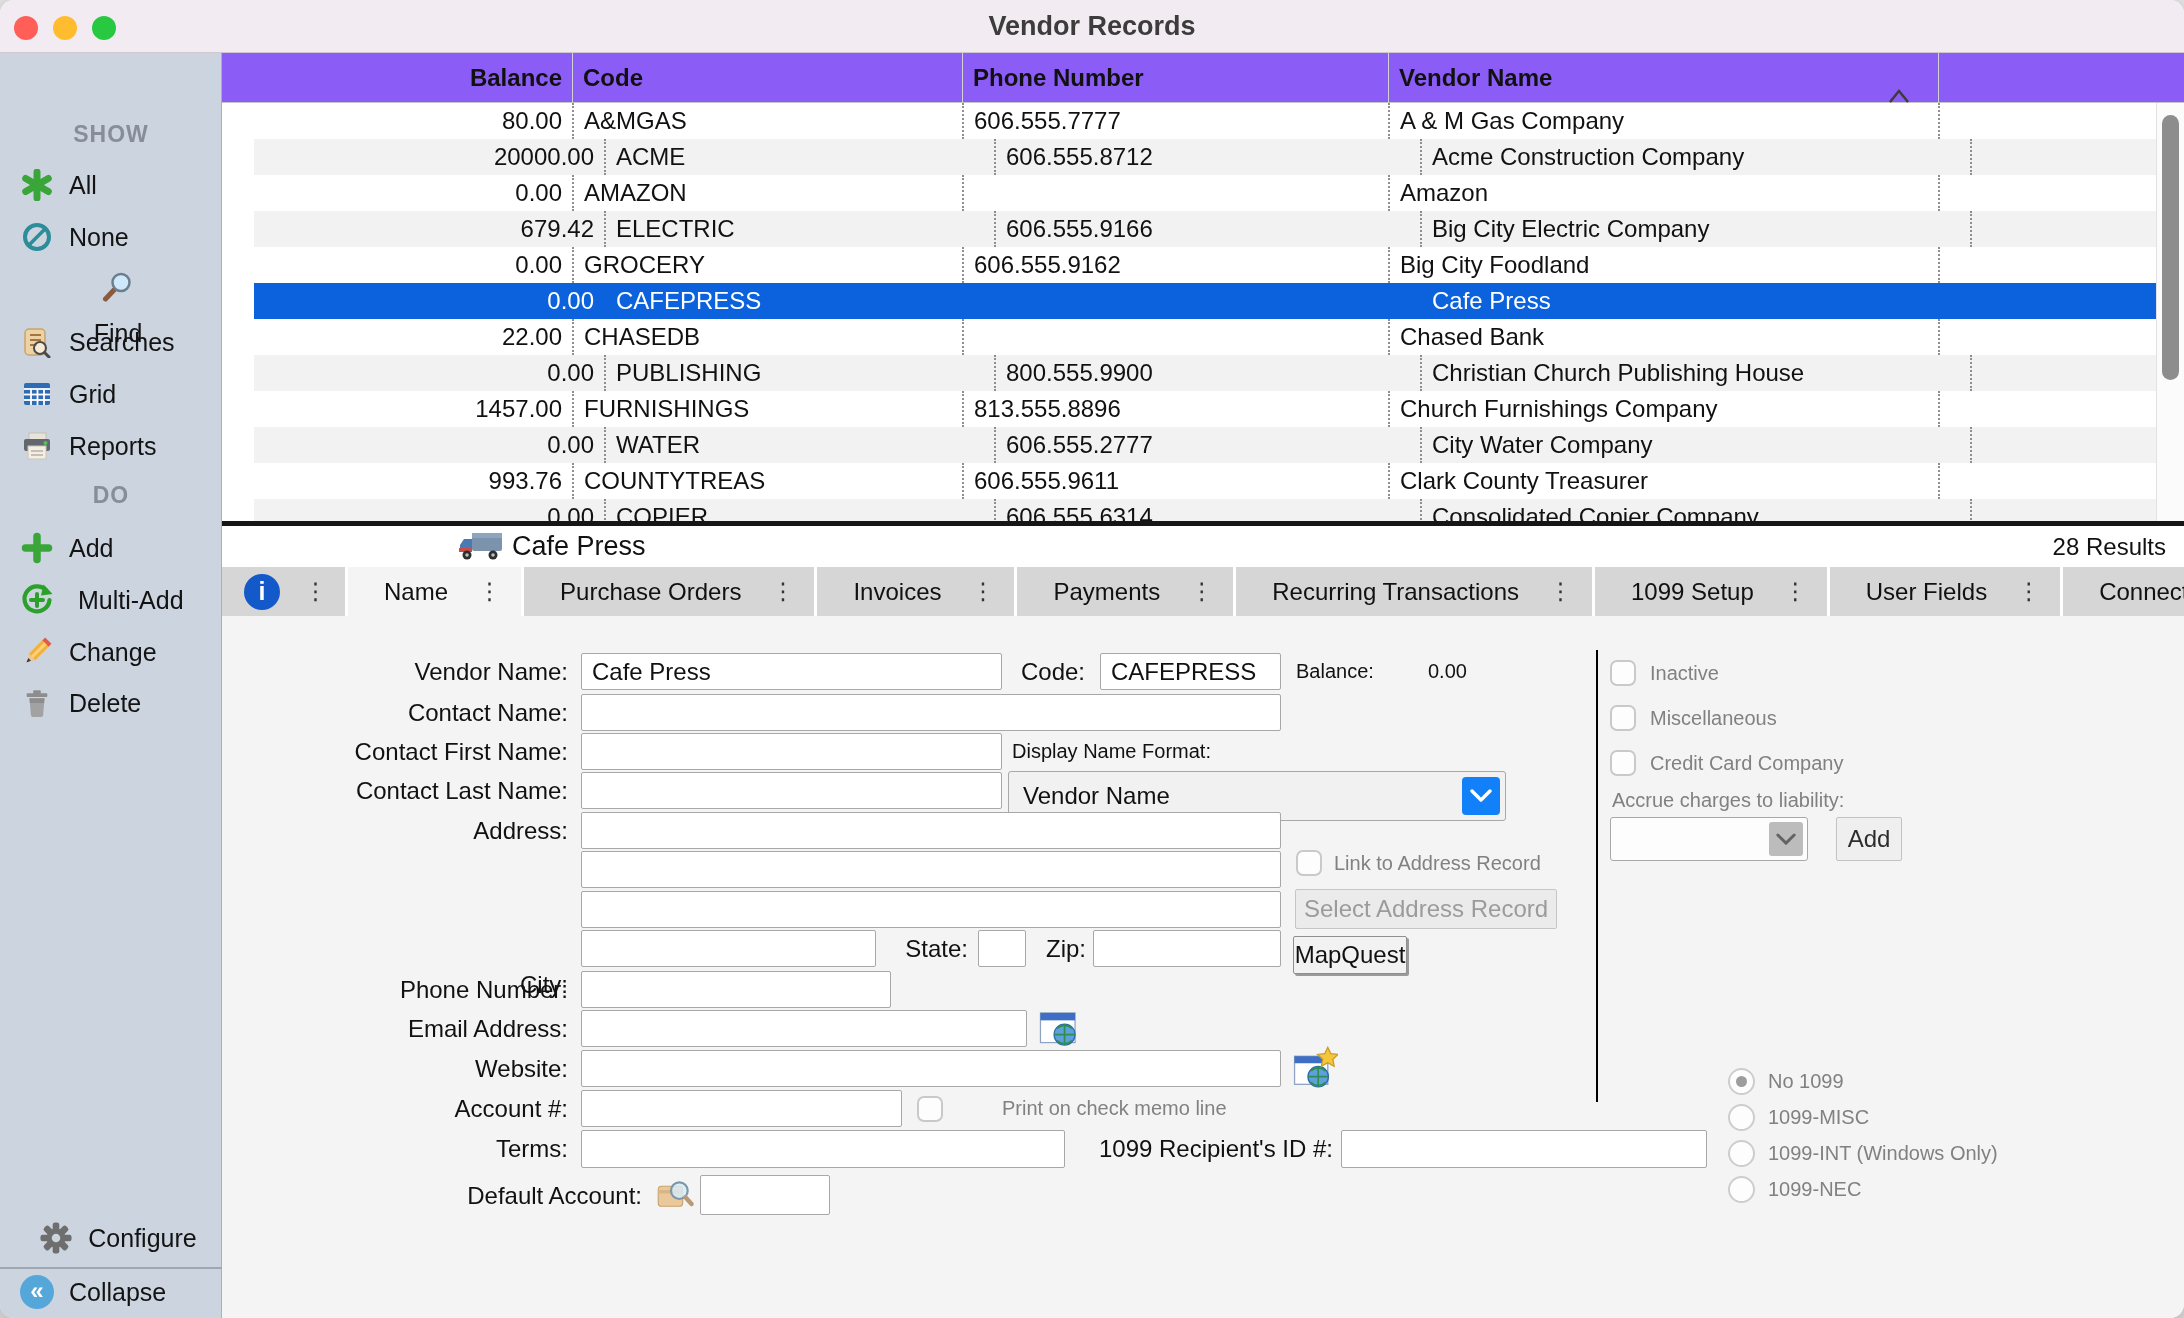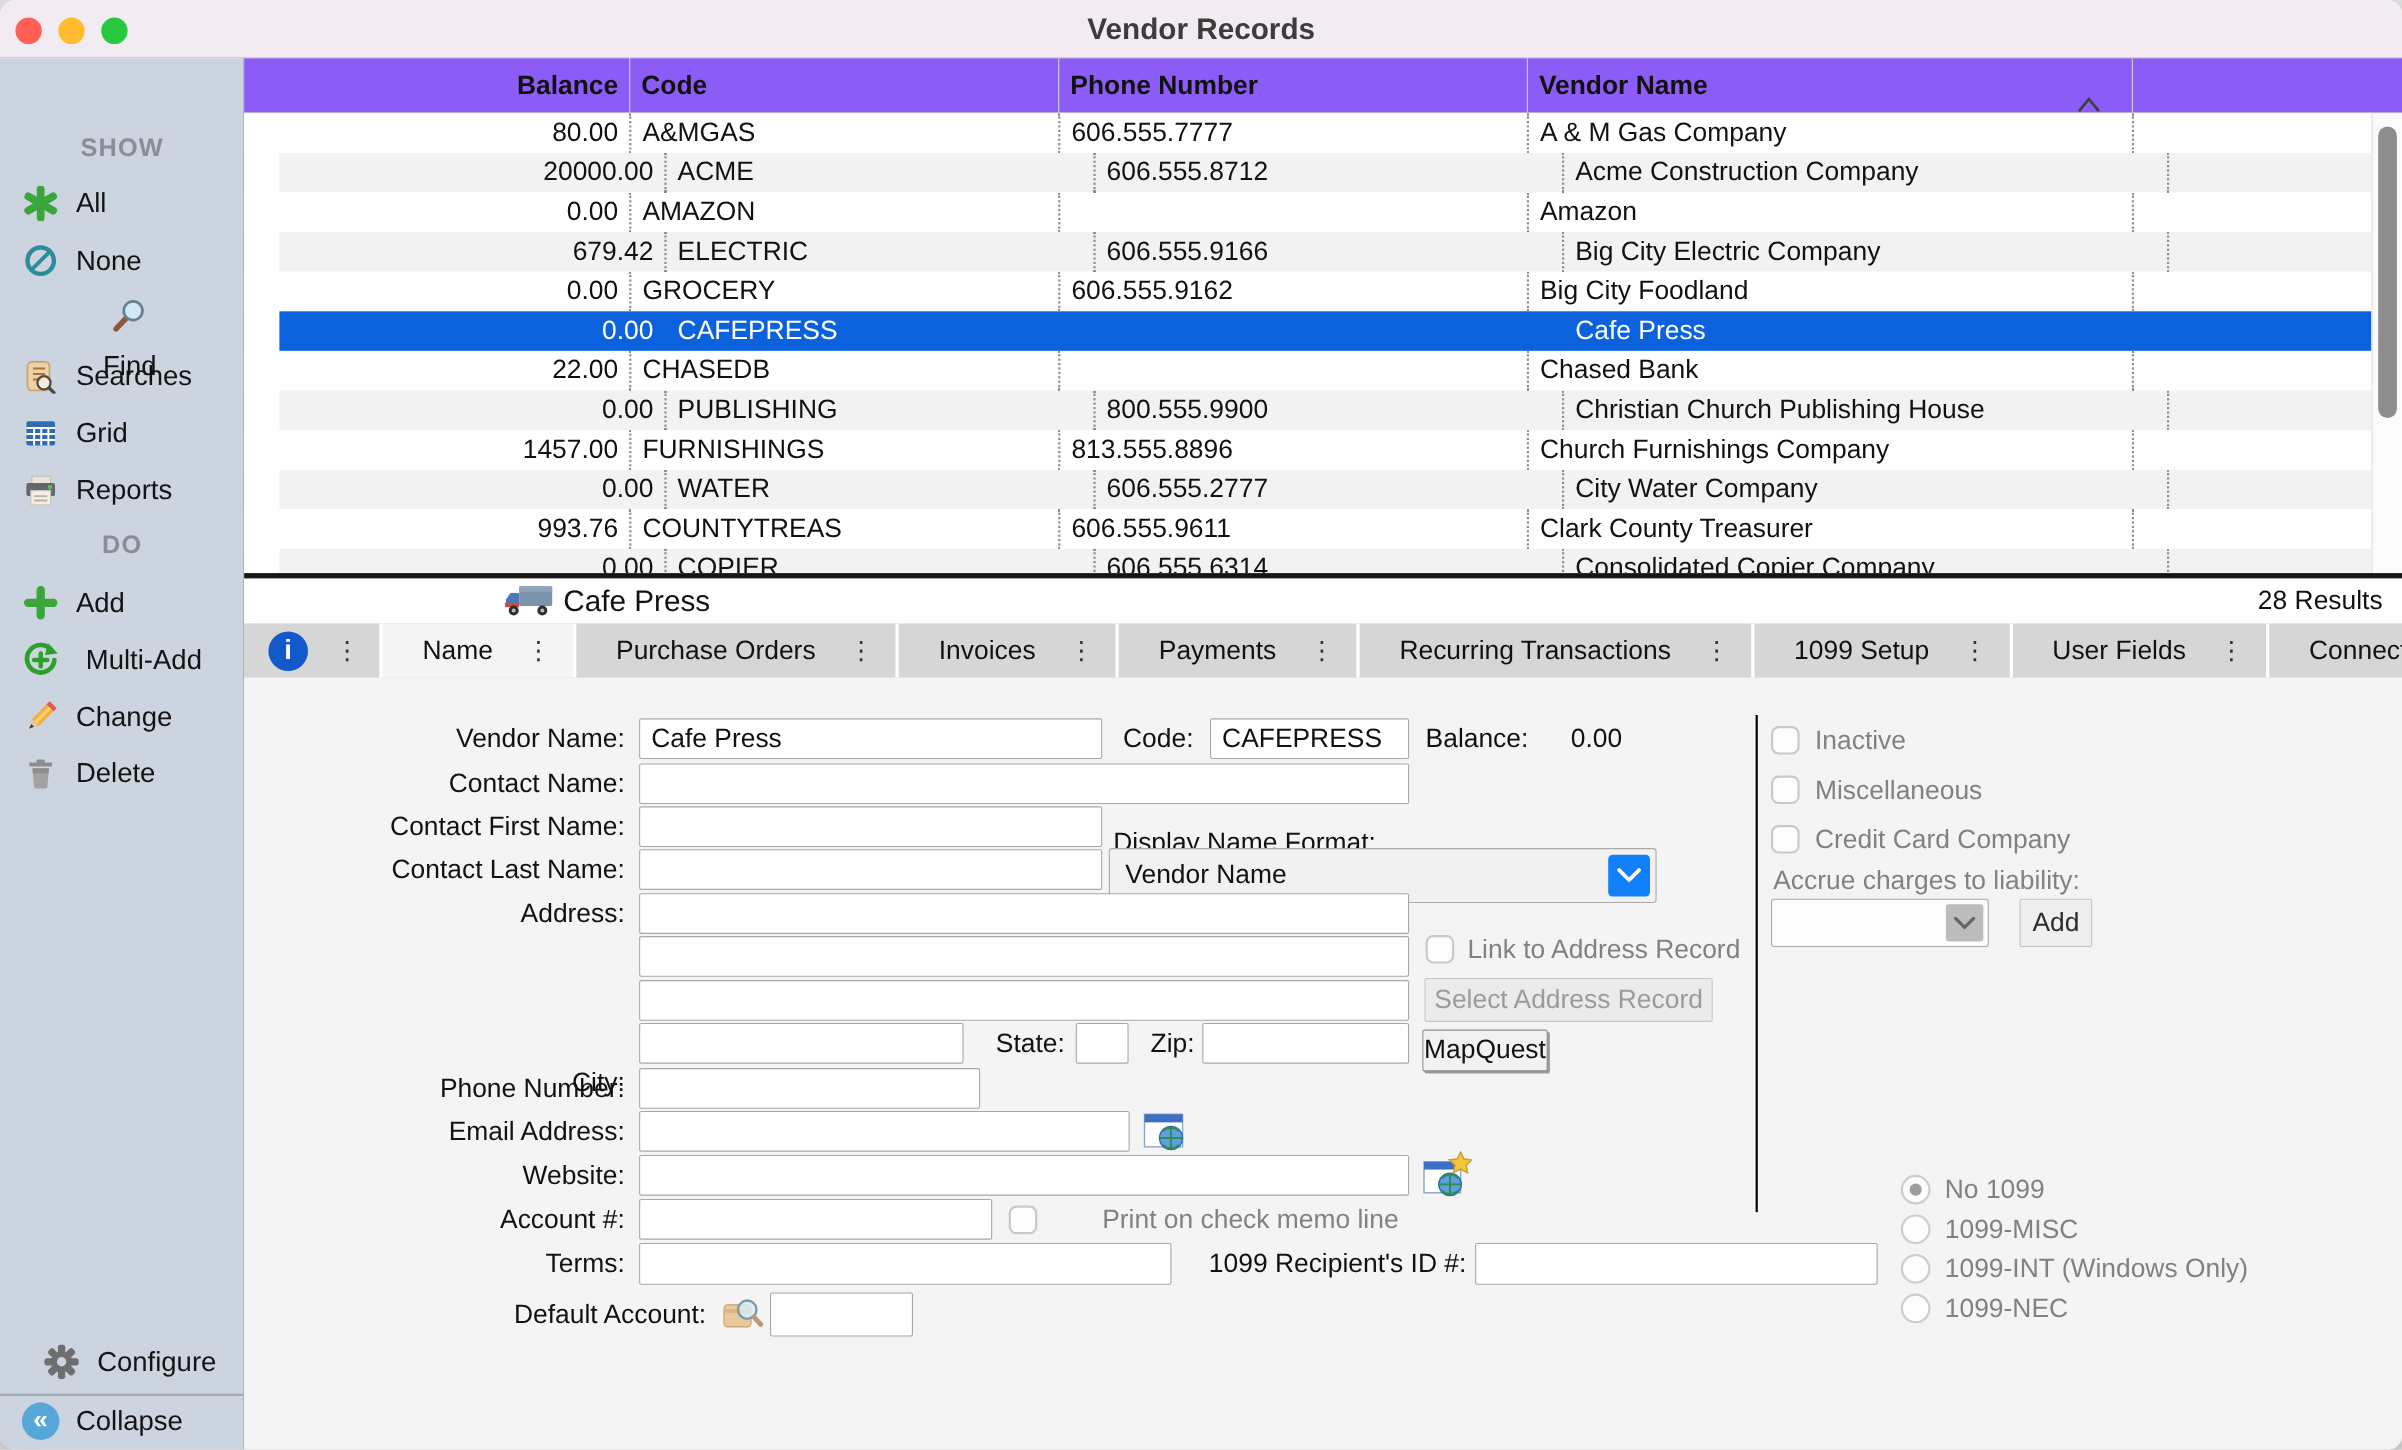--- a/index.html
+++ b/index.html
@@ -74,21 +74,21 @@
   .tab.active { background:#f4f4f5; }
   .tab-label { font-size:24px; color:#111; white-space:nowrap; }
   .tab-dots { font-size:23px; color:#333; margin-left:30px; }
   .info-circle { width:36px; height:36px; border-radius:50%; background:#1459c9; color:#fff;
                  font-size:25px; font-weight:bold; display:flex; align-items:center; justify-content:center; }
 
   
   .formbg { position:absolute; left:222px; top:616px; width:1962px; height:702px; background:#f4f4f5; }
   .lbl { position:absolute; height:37px; line-height:37px; font-size:24px; color:#111;
          text-align:right; white-space:nowrap; }
-  .llbl { position:absolute; height:37px; line-height:37px; font-size:24px; color:#111; white-space:nowrap; }
+  .llbl { position:absolute; height:37px; line-height:37px; font-size:20px; color:#111; white-space:nowrap; }
   .gray { color:#818181 !important; }
   .inp { position:absolute; background:#fff; border:1px solid #a8a8a8; border-radius:2px;
          font-family:"Liberation Sans",sans-serif; font-size:24px; color:#111; padding:0 10px; outline:none; }
   .btn { position:absolute; display:flex; align-items:center; justify-content:center;
          font-size:24px; border-radius:2px; white-space:nowrap; }
   .cbox { position:absolute; width:26px; height:26px; border:2px solid #c9c9c9; border-radius:7px;
           background:#fdfdfd; }
   .radio { position:absolute; width:27px; height:27px; border:2px solid #cdcdcd; border-radius:50%;
            background:#fdfdfd; }
   .radio.on::after { content:""; position:absolute; left:6px; top:6px; width:11px; height:11px;
@@ -437,21 +437,21 @@
   <div class="lbl" style="left:950px; top:653px; width:135px;">Code:</div>
   <input class="inp" style="left: 1100px; top: 653px; width: 181px; height: 37px;" value="CAFEPRESS">
   <div class="llbl" style="left:1296px; top:653px;">Balance:</div>
   <div class="llbl" style="left:1428px; top:653px;">0.00</div>
 
   <div class="lbl" style="left:240px; top:694px; width:328px;">Contact Name:</div>
   <input class="inp" style="left: 581px; top: 694px; width: 700px; height: 37px;">
 
   <div class="lbl" style="left:240px; top:733px; width:328px;">Contact First Name:</div>
   <input class="inp" style="left: 581px; top: 733px; width: 421px; height: 37px;">
-  <div class="llbl" style="left:1012px; top:733px;margin-top:15px;">Display Name Format:</div>
+  <div class="llbl" style="left:1012px; top:733px;">Display Name Format:</div>
 
   <div class="lbl" style="left:240px; top:772px; width:328px;">Contact Last Name:</div>
   <input class="inp" style="left: 581px; top: 772px; width: 421px; height: 37px;">
   <div class="dropdown" style="left:1008px; top:771px; width:498px; height:50px;">
     <span class="dval">Vendor Name</span>
     <span class="dbtn-blue">
       <svg width="22" height="14" viewBox="0 0 22 14">
           <polyline points="2,2 11,11 20,2" fill="none" stroke="#fff" stroke-width="3.4" stroke-linecap="round" stroke-linejoin="round"></polyline>
         </svg>
     </span>

